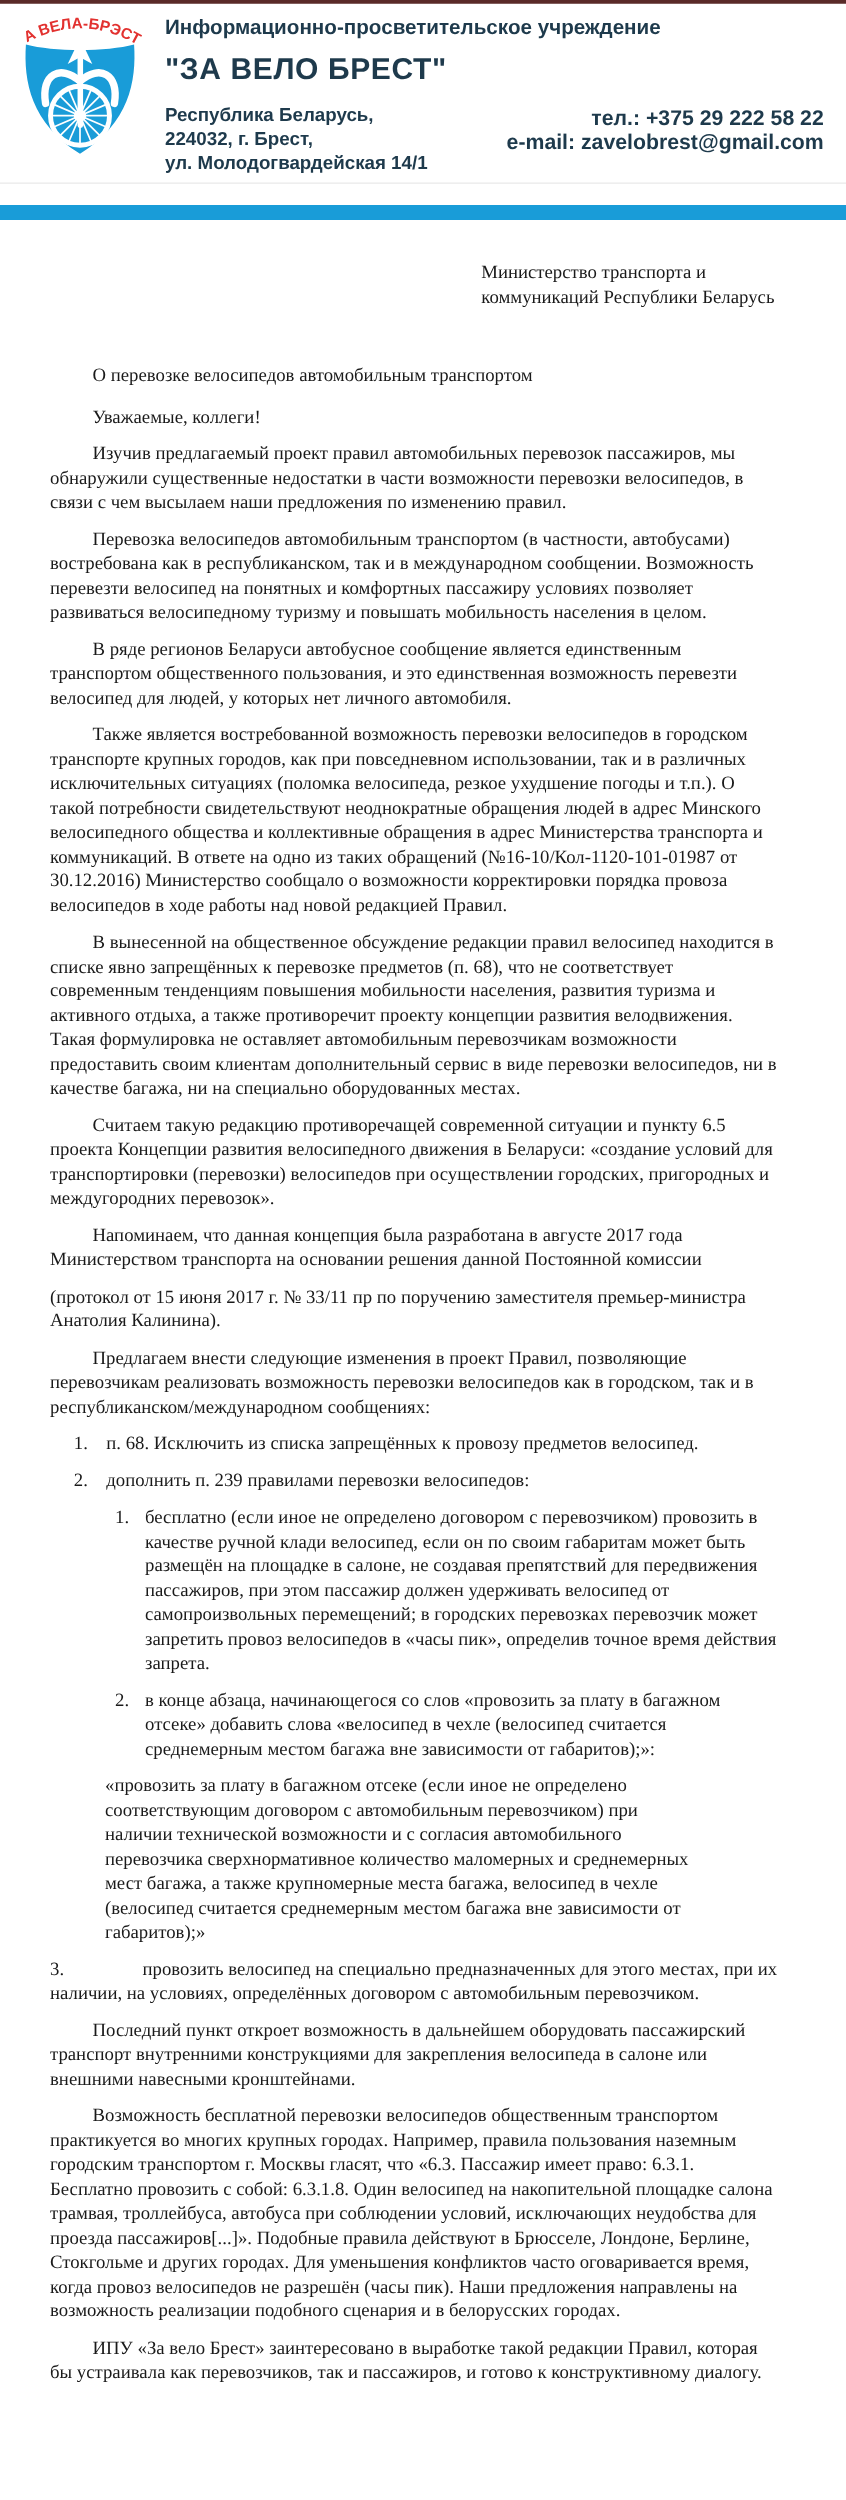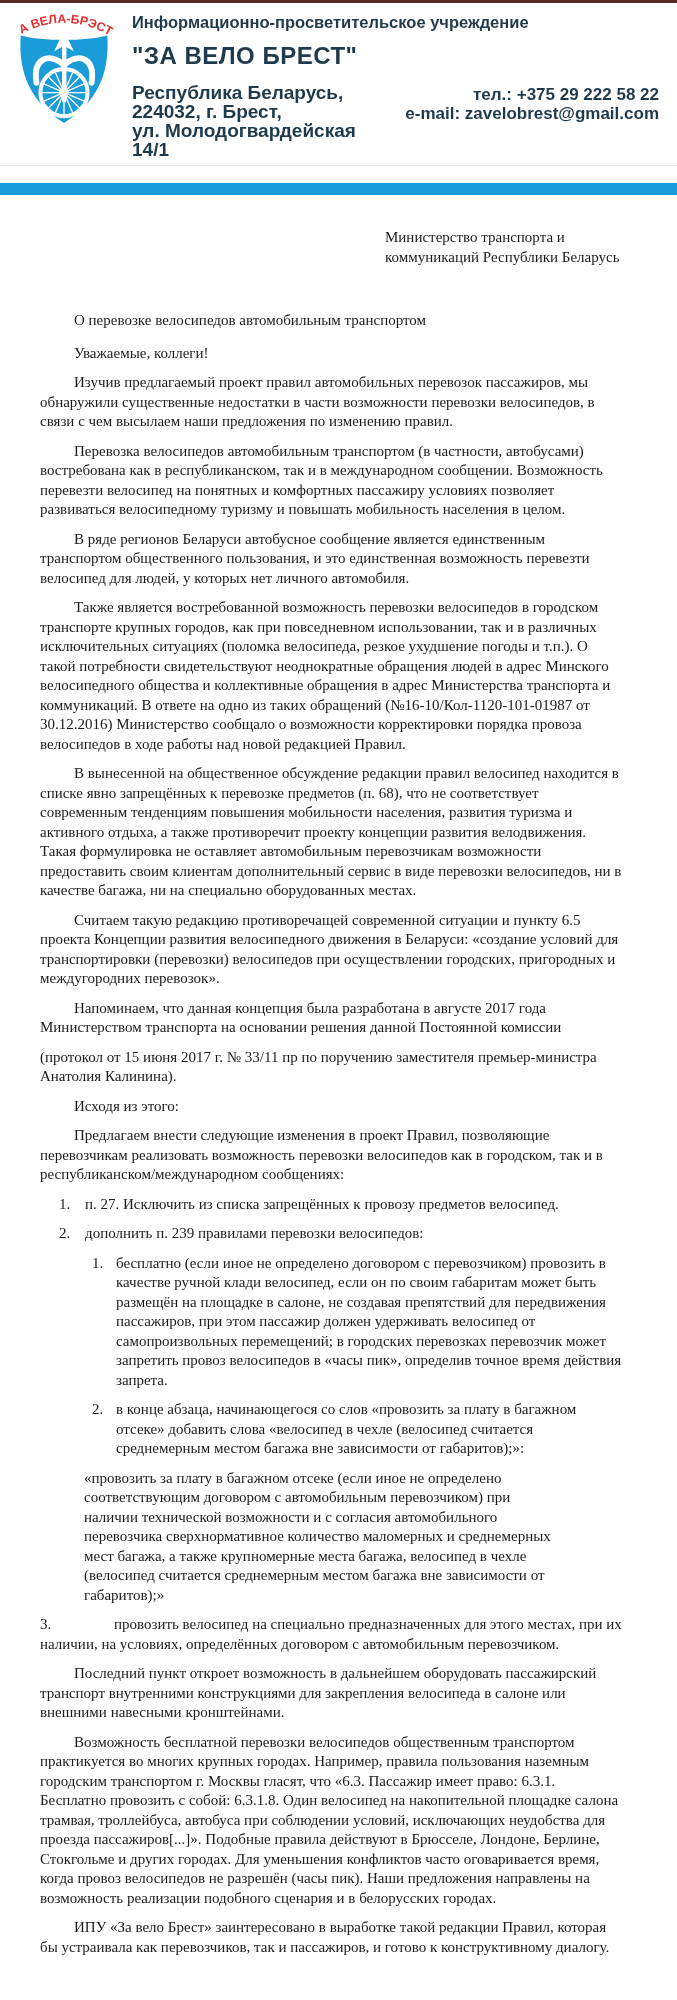--- a/index.html
+++ b/index.html
@@ -8,21 +8,21 @@
     font-family:"Liberation Serif", serif;color:#1a1a1a;
   }
   .top-line{height:3px;background:#5a2a28;width:100%;}
   
   .header{display:flex;align-items:flex-start;padding:5px 12px 6px 8px;border-bottom:1px solid #e9e9e9;}
   .logo{flex:none;}
   .header-text{flex:1;margin-left:12px;color:#1e3a4c;font-family:Liberation Sans, sans-serif;}
   .org-type{font-size:16.5px;font-weight:bold;margin-top:5px;}
   .org-name{font-size:24px;font-weight:bold;margin-top:10px;letter-spacing:.5px;}
   .header-cols{display:flex;margin-top:13px;font-weight:bold;}
-  .address{width:252px;font-size:19px;line-height:19px;}
+  .address{width:252px;font-size:15px;line-height:19px;}
   .contacts{flex:1;text-align:right;font-size:17px;line-height:19px;padding-top:2px;padding-right:6px;}
   .blue-bar{height:12px;background:#199cd8;margin-top:17px;width:100%;}
   
   .letter{padding:0 52px 0 40px;font-size:15px;line-height:19.5px;}
   .recipient{margin:33px 0 0 345px;}
   .subject{margin:44px 0 0 0;text-indent:34px;}
   .greeting{margin:13px 0 0 0;text-indent:34px;}
   p.para{margin:10px 0 0 0;text-indent:34px;}
   p.noindent{margin:10px 0 0 0;}
   .li{display:flex;margin-top:10px;}
@@ -95,26 +95,25 @@
   <p class="greeting">Уважаемые, коллеги!</p>
 
   <p class="para">Изучив предлагаемый проект правил автомобильных перевозок пассажиров, мы обнаружили существенные недостатки в части возможности перевозки велосипедов, в связи с чем высылаем наши предложения по изменению правил.</p>
   <p class="para">Перевозка велосипедов автомобильным транспортом (в частности, автобусами) востребована как в республиканском, так и в международном сообщении. Возможность перевезти велосипед на понятных и комфортных пассажиру условиях позволяет развиваться велосипедному туризму и повышать мобильность населения в целом.</p>
   <p class="para">В ряде регионов Беларуси автобусное сообщение является единственным транспортом общественного пользования, и это единственная возможность перевезти велосипед для людей, у которых нет личного автомобиля.</p>
   <p class="para">Также является востребованной возможность перевозки велосипедов в городском транспорте крупных городов, как при повседневном использовании, так и в различных исключительных ситуациях (поломка велосипеда, резкое ухудшение погоды и т.п.). О такой потребности свидетельствуют неоднократные обращения людей в адрес Минского велосипедного общества и коллективные обращения в адрес Министерства транспорта и коммуникаций. В ответе на одно из таких обращений (№16-10/Кол-1120-101-01987 от 30.12.2016) Министерство сообщало о возможности корректировки порядка провоза велосипедов в ходе работы над новой редакцией Правил.</p>
   <p class="para">В вынесенной на общественное обсуждение редакции правил велосипед находится в списке явно запрещённых к перевозке предметов (п. 68), что не соответствует современным тенденциям повышения мобильности населения, развития туризма и активного отдыха, а также противоречит проекту концепции развития велодвижения. Такая формулировка не оставляет автомобильным перевозчикам возможности предоставить своим клиентам дополнительный сервис в виде перевозки велосипедов, ни в качестве багажа, ни на специально оборудованных местах.</p>
   <p class="para">Считаем такую редакцию противоречащей современной ситуации и пункту 6.5 проекта Концепции развития велосипедного движения в Беларуси: «создание условий для транспортировки (перевозки) велосипедов при осуществлении городских, пригородных и междугородних перевозок».</p>
   <p class="para">Напоминаем, что данная концепция была разработана в августе 2017 года Министерством транспорта на основании решения данной Постоянной комиссии</p>
   <p class="noindent">(протокол от 15 июня 2017 г. № 33/11 пр по поручению заместителя премьер-министра Анатолия Калинина).</p>
-  <p class="para">Исходя из этого:</p>
   <p class="para">Предлагаем внести следующие изменения в проект Правил, позволяющие перевозчикам реализовать возможность перевозки велосипедов как в городском, так и в республиканском/международном сообщениях:</p>
 
   <div class="li l1">
     <span class="num">1.</span>
-    <span class="txt">п. 27. Исключить из списка запрещённых к провозу предметов велосипед.</span>
+    <span class="txt">п. 68. Исключить из списка запрещённых к провозу предметов велосипед.</span>
   </div>
   <div class="li l1">
     <span class="num">2.</span>
     <span class="txt">дополнить п. 239 правилами перевозки велосипедов:</span>
   </div>
   <div class="li l2">
     <span class="num">1.</span>
     <span class="txt">бесплатно (если иное не определено договором с перевозчиком) провозить в качестве ручной клади велосипед, если он по своим габаритам может быть размещён на площадке в салоне, не создавая препятствий для передвижения пассажиров, при этом пассажир должен удерживать велосипед от самопроизвольных перемещений; в городских перевозках перевозчик может запретить провоз велосипедов в «часы пик», определив точное время действия запрета.</span>
   </div>
   <div class="li l2">

